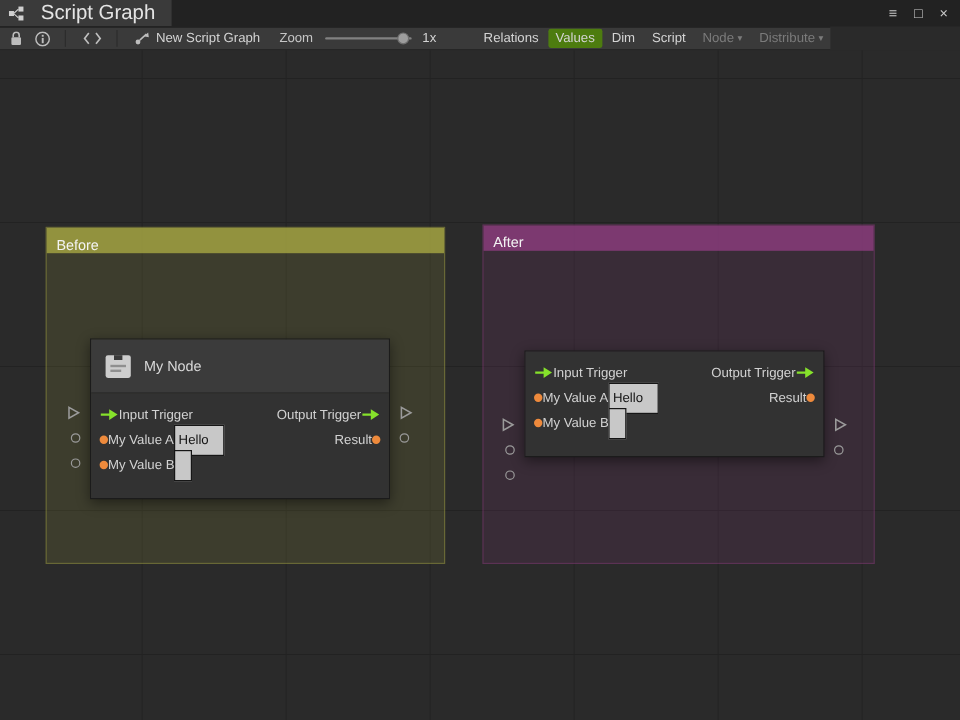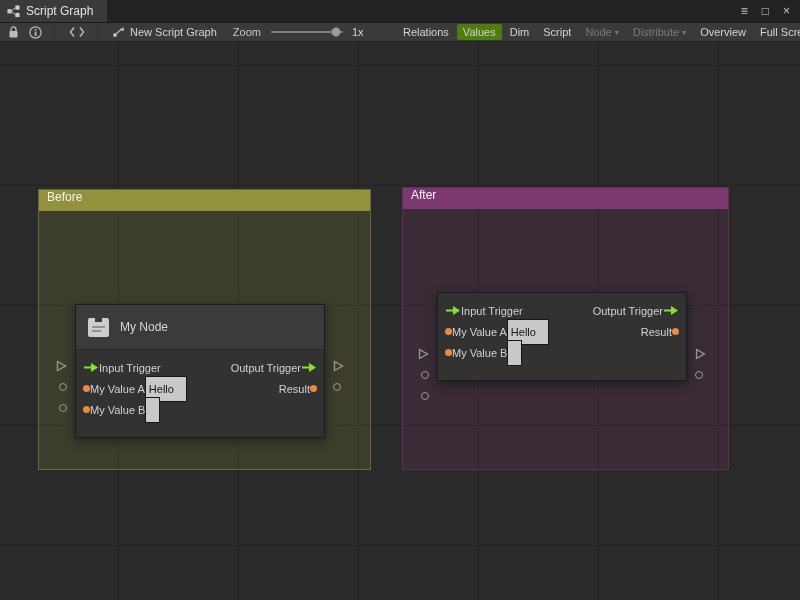--- a/index.html
+++ b/index.html
@@ -2,54 +2,54 @@
 <html style="--trigger-green: #86e22b; --value-orange: #ee8a3c; --port-outline: #9a9a9a; --canvas-bg: #2a2a2a; --grid-line: #222222; --group-0-head: #a9a943c9; --group-0-body: #a9a94327; --group-0-border: #a9a94366; --group-1-head: #8e3d80c9; --group-1-body: #8e3d8027; --group-1-border: #8e3d8066;"><head>
 <meta charset="utf-8">
 <style>
   *{box-sizing:border-box;margin:0;padding:0}
   html,body{background:#111}
   body{font-family:"Liberation Sans",sans-serif}
   .window{position:relative;width:800px;height:600px;overflow:hidden;background:#2a2a2a}
 
   
   .titlebar{position:absolute;left:0;top:0;width:800px;height:22px;background:#222;display:flex;align-items:stretch}
-  .tab{display:flex;align-items:center;gap:6px;padding:0 14px 0 7px;background:#3a3a3a;font-size:12px;color:#e4e4e4;cursor:default}
+  .tab{display:flex;align-items:center;gap:14px;padding:0 14px 0 7px;background:#3a3a3a;font-size:17px;color:#e4e4e4;cursor:default}
   .win-controls{margin-left:auto;display:flex;align-items:center;gap:14px;padding-right:10px;color:#c9c9c9;font-size:12px}
 
   
-  .toolbar{position:absolute;left:0;top:22px;width:800px;height:20px;background:#3a3a3a;border-top:1px solid #191919;border-bottom:1px solid #222;display:flex;align-items:center;font-size:11px;color:#d4d4d4}
+  .toolbar{position:absolute;left:0;top:22px;width:692px;height:20px;background:#3a3a3a;border-top:1px solid #191919;border-bottom:1px solid #222;display:flex;align-items:center;font-size:11px;color:#d4d4d4}
   .tb-left{display:flex;align-items:center;height:100%}
   .tb-ico{display:inline-flex;align-items:center;justify-content:center}
   .sep{width:1px;height:14px;background:#2c2c2c;margin:0 0 0 12px}
   .zoom-track{position:relative;width:72px;height:2px;background:#818181;border-radius:1px}
   .zoom-knob{position:absolute;top:-4px;left:60px;width:10px;height:10px;border-radius:50%;background:#9d9d9d;border:1px solid #6e6e6e}
   .btns{position:absolute;left:397px;top:0;right:0;height:100%;display:flex;align-items:center;gap:2px;overflow:hidden;white-space:nowrap}
   .tb-btn{padding:2px 6px;border-radius:2px;flex:none;cursor:default}
   .tb-btn.active{background:#4d7c0f}
   .tb-btn.disabled{color:#7b7b7b}
   .caret{font-size:8px;margin-left:3px;position:relative;top:-1px}
 
   
   .canvas{position:absolute;left:0;top:42px;width:800px;height:558px;
     background-color:var(--canvas-bg,#2a2a2a);
     background-image:linear-gradient(to right,var(--grid-line,#222) 1px,transparent 1px),
                      linear-gradient(to bottom,var(--grid-line,#222) 1px,transparent 1px);
     background-size:120px 120px;background-position:118px 23px}
 
   
   .group{position:absolute;z-index:1;border:1px solid}
-  .group-header{height:21px;display:flex;align-items:flex-start;padding:0 8px;font-size:12px;color:#f3f3f3}
+  .group-header{height:21px;display:flex;align-items:flex-end;padding:0 8px;font-size:12px;color:#f3f3f3}
   .group-0{left:38px;top:147px;width:333px;height:281px;background:var(--group-0-body,#3f3f2f);border-color:var(--group-0-border,#77773a)}
   .group-0 .group-header{background:var(--group-0-head,#90903f)}
   .group-1{left:402px;top:145px;width:327px;height:283px;background:var(--group-1-body,#3c2b3a);border-color:var(--group-1-border,#6e3263)}
   .group-1 .group-header{background:var(--group-1-head,#7d3671)}
 
   
   .node-wrap{position:absolute;z-index:2;width:250px}
-  .node-wrap-0{left:75px;top:262px}
+  .node-wrap-0{left:75px;top:240px}
   .node-wrap-1{left:437px;top:250px}
   .node{border:1px solid #1b1b1b;box-shadow:0 3px 10px rgba(0,0,0,.45)}
   .node-header{height:45px;background:#3b3b3b;display:flex;align-items:center;gap:10px;padding:0 11px;border-bottom:1px solid #272727}
   .node-title{font-size:12px;color:#d8d8d8}
   .node-body{background:#323232;padding:7px 0 17px}
   .nrow{height:21px;display:flex;align-items:center;padding:0 7px;font-size:11px;color:#d2d2d2}
   .spacer{flex:1}
   .field{height:15px;background:#c8c8c8;border:1px solid #161616;color:#141414;font-size:11px;font-family:"Liberation Sans",sans-serif;padding:12px 3px}
   .field-a{width:42px}
   .field-b{width:15px}

